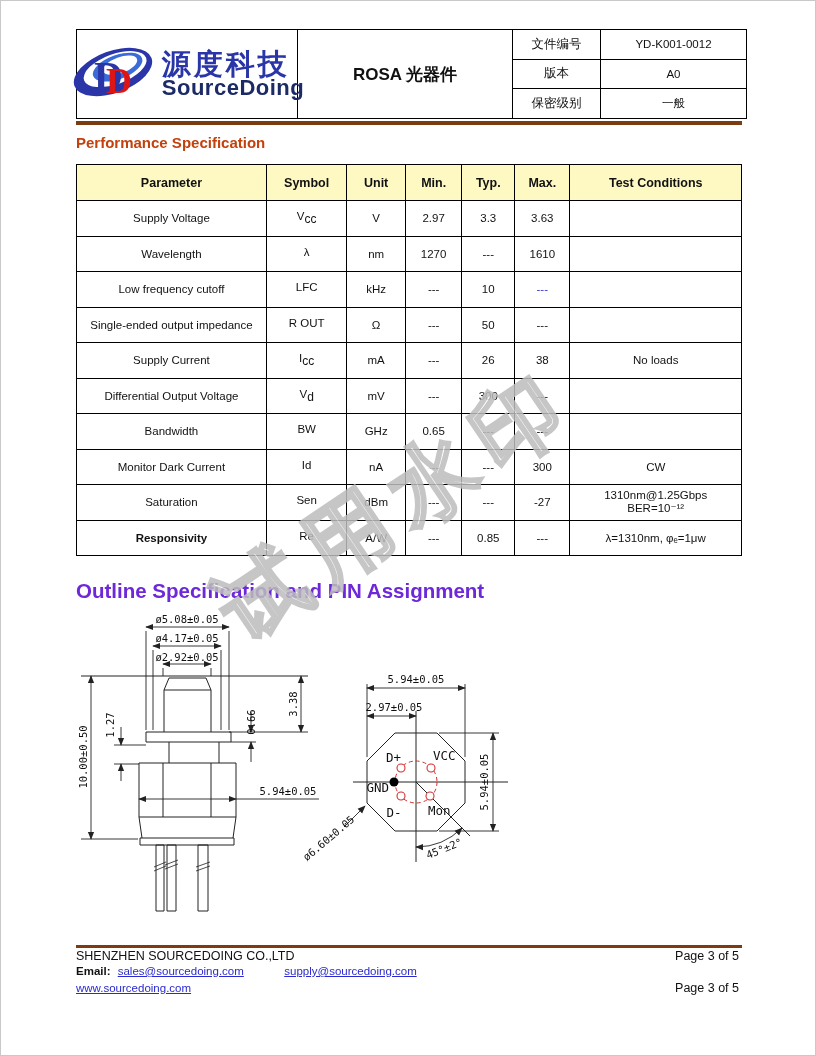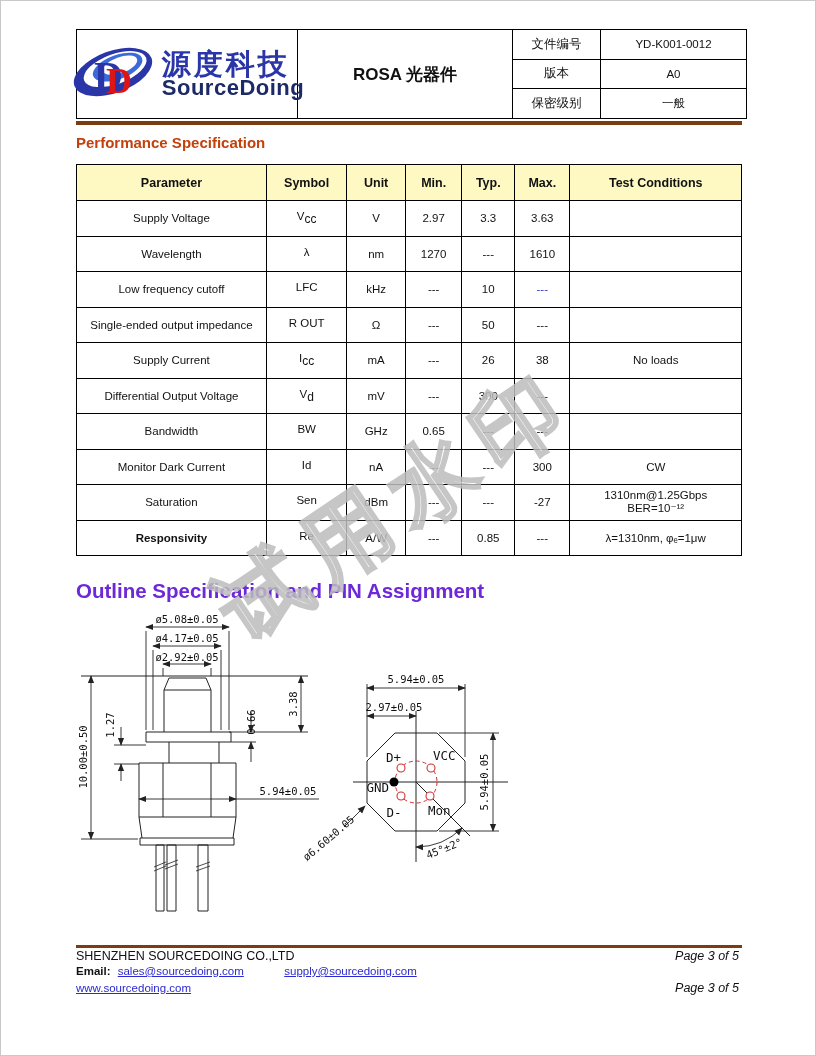--- a/index.html
+++ b/index.html
@@ -52,21 +52,21 @@
     transform:rotate(-34deg);transform-origin:0 50%;
     color:#ffffff;-webkit-text-stroke:3px #bdbdbd;opacity:0.85;
   }
   
   .footer-line1{position:absolute;left:75px;top:948px;font-size:12.5px;}
   .footer-email{position:absolute;left:75px;top:964px;font-size:11.5px;}
   .footer-email .lbl{font-weight:600;margin-right:4px;}
   .footer-www{position:absolute;left:75px;top:981px;font-size:11.5px;}
   a.link{color:#2a2ad0;text-decoration:underline;}
   .email-gap{display:inline-block;width:34px;}
-  .page-num{position:absolute;right:76px;font-size:12.5px;text-align:right;font-style:italic;}
+  .page-num{position:absolute;right:76px;font-size:12.5px;text-align:right;}
   .pn1{top:948px;} .pn2{top:980px;}
 </style>
 </head>
 <body>
 
 <table class="hdr-table">
   <tbody>
       <tr>
     <td class="logo-cell" rowspan="3">
       <div class="logo-wrap">

